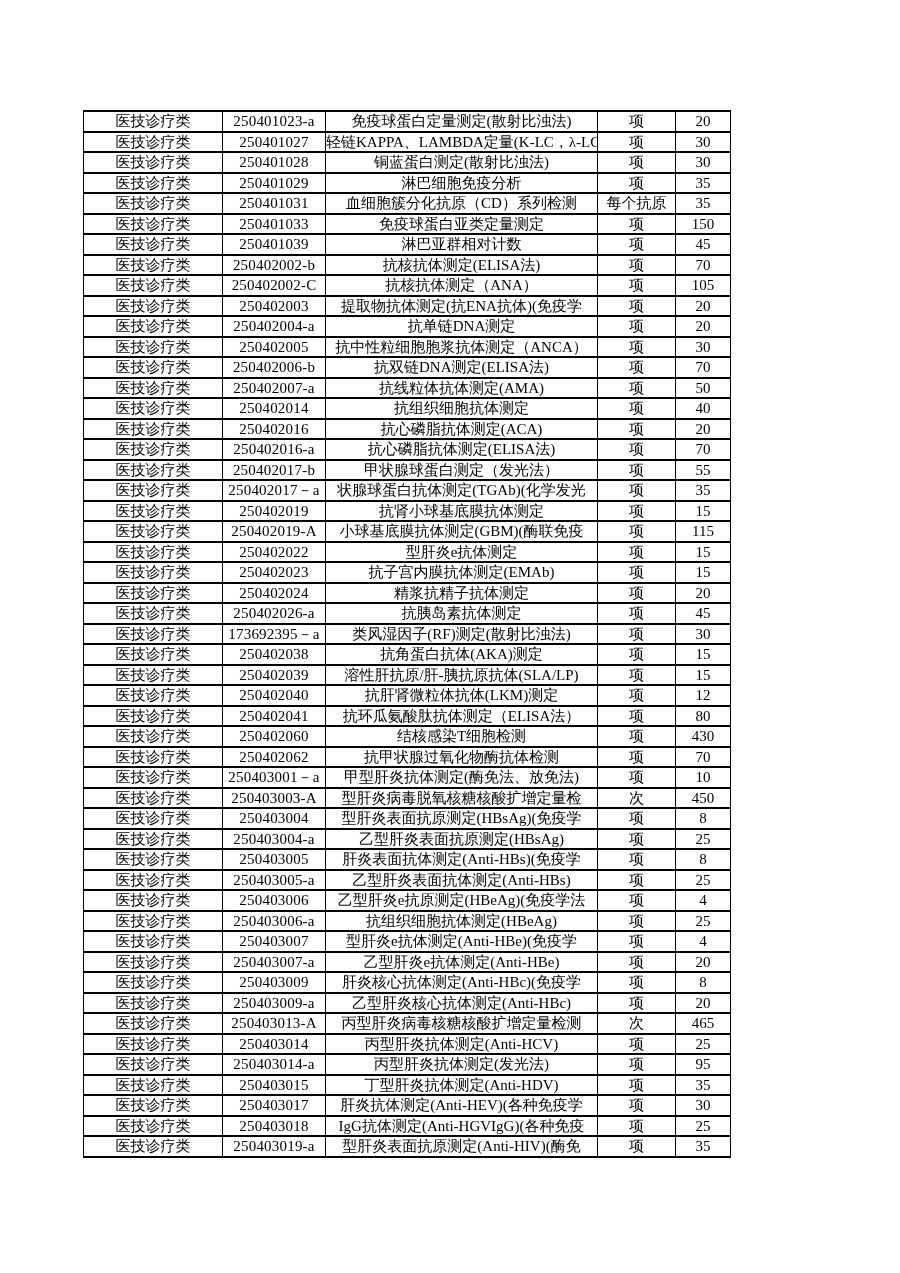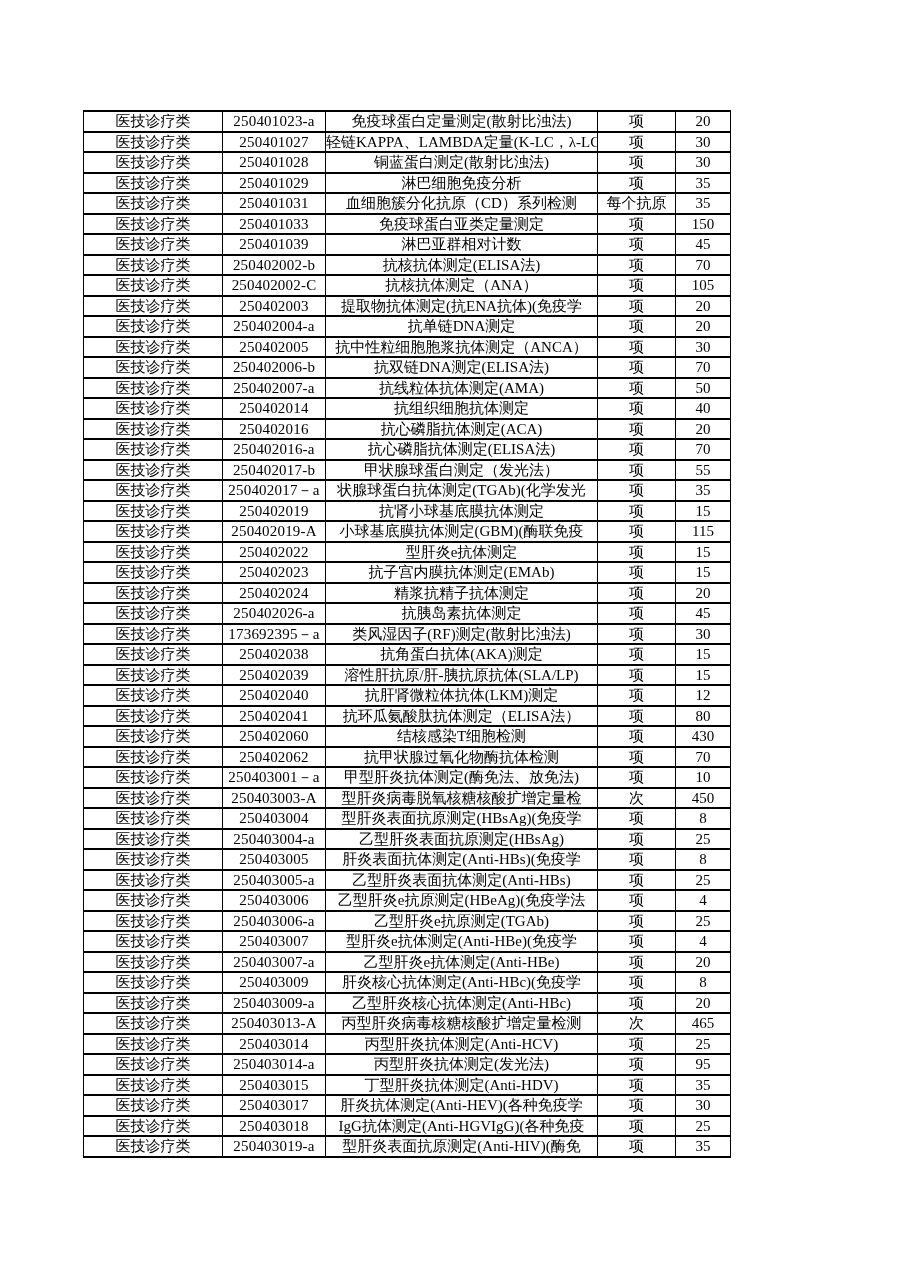--- a/index.html
+++ b/index.html
@@ -325,21 +325,21 @@
         <tr>
           <td class="col-category">医技诊疗类</td>
           <td class="col-code">250403006</td>
           <td class="col-item">乙型肝炎e抗原测定(HBeAg)(免疫学法</td>
           <td class="col-unit">项</td>
           <td class="col-price">4</td>
         </tr>
         <tr>
           <td class="col-category">医技诊疗类</td>
           <td class="col-code">250403006-a</td>
-          <td class="col-item">乙型肝炎e抗原测定(TGAb)</td>
+          <td class="col-item">抗组织细胞抗体测定(HBeAg)</td>
           <td class="col-unit">项</td>
           <td class="col-price">25</td>
         </tr>
         <tr>
           <td class="col-category">医技诊疗类</td>
           <td class="col-code">250403007</td>
           <td class="col-item">型肝炎e抗体测定(Anti-HBe)(免疫学</td>
           <td class="col-unit">项</td>
           <td class="col-price">4</td>
         </tr>

